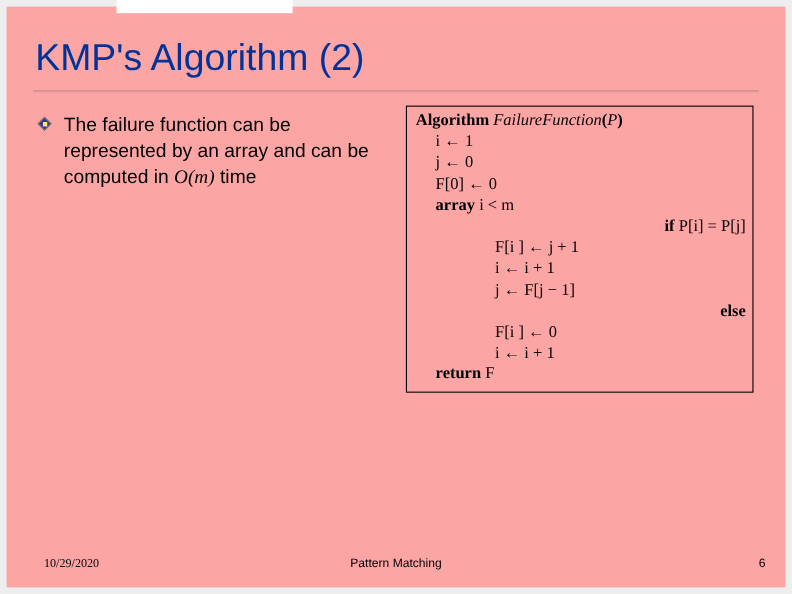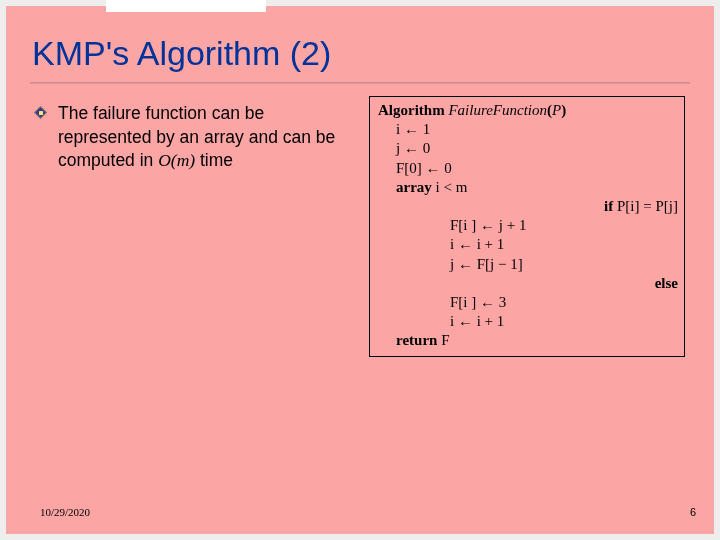--- a/index.html
+++ b/index.html
@@ -143,20 +143,21 @@
     <div class="ln"><b>Algorithm </b><span class="bi">FailureFunction</span><b>(</b><span class="bi">P</span><b>)</b></div>
     <div class="ln ind1 i">i ← 1</div>
     <div class="ln ind1 i">j ← 0</div>
     <div class="ln ind1"><span class="i">F[0] ← 0</span></div>
     <div class="ln ind1"><b>array </b><span class="i">i &lt; m</span></div>
     <div class="ln ind2"><b>if </b><span class="i">P[i] = P[j]</span></div>
     <div class="ln ind4 i">F[i ] ← j + 1</div>
     <div class="ln ind4 i">i ← i + 1</div>
     <div class="ln ind4 i">j ← F[j − 1]</div>
     <div class="ln ind2"><b>else</b></div>
-    <div class="ln ind4 i">F[i ] ← 3</div>
+    <div class="ln ind4 i">F[i ] ← 0</div>
     <div class="ln ind4 i">i ← i + 1</div>
     <div class="ln ind1"><b>return </b><span class="i">F</span></div>
   </div>
 
   <div class="footer-date">10/29/2020</div>
+  <div class="footer-center">Pattern Matching</div>
   <div class="footer-num">6</div>
 </div>
 
 </body></html>

